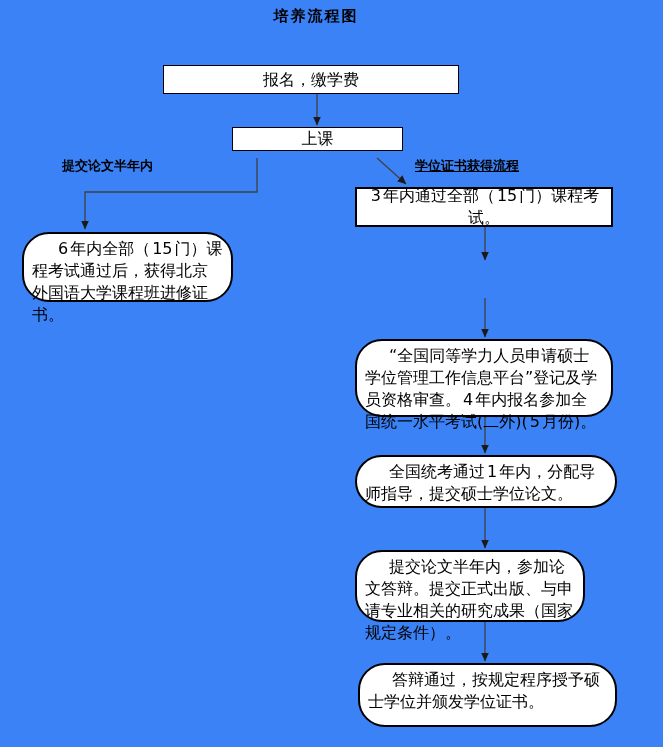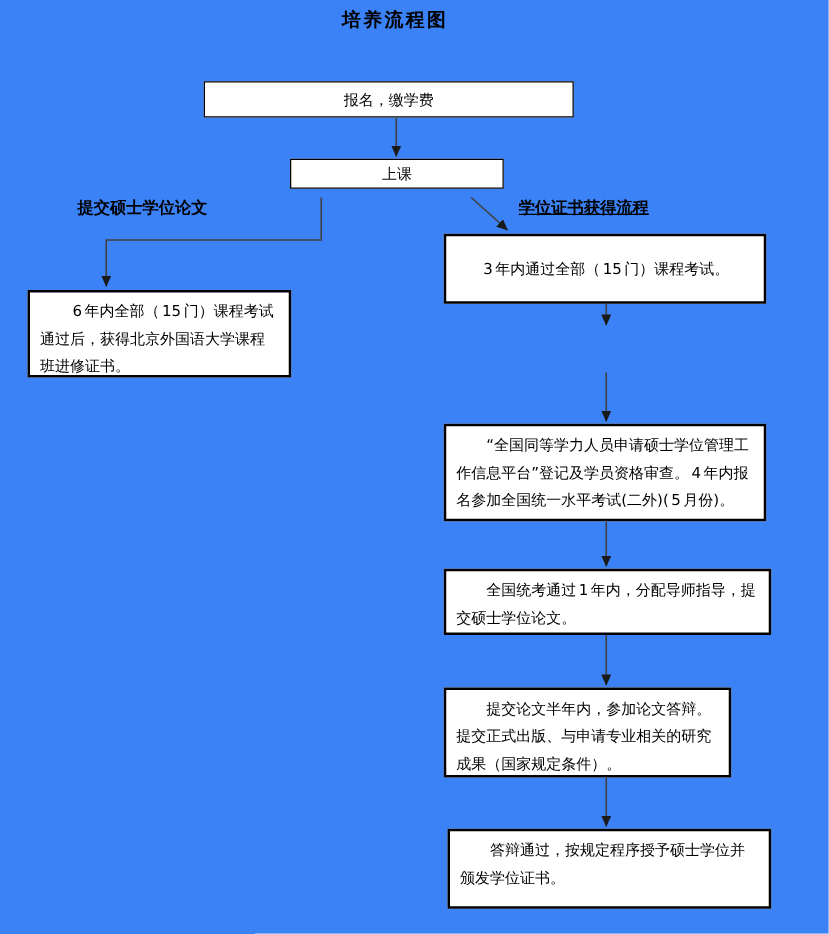--- a/index.html
+++ b/index.html
@@ -27,47 +27,47 @@
     position: absolute;
     font-size: 13px;
     font-weight: bold;
     white-space: nowrap;
   }
   .fbox {
     position: absolute;
     box-sizing: border-box;
     background: #ffffff;
     border: 2px solid #000000;
-    font-size: 12px;
+    font-size: 16px;
     line-height: 22px;
   }
   .fbox.thin { border-width: 1px; }
   .fbox.center {
     display: flex;
     align-items: center;
     justify-content: center;
     text-align: center;
   }
-  .fbox.para { padding: 4px 8px; }
+  .fbox.para { padding: 4px 8px; border-radius: 27px; }
   .fbox.para .txt {
     display: block;
     text-indent: 24px;
   }
   .num { margin: 0 2px; }
   svg.connectors {
     position: absolute;
     left: 0; top: 0;
     width: 663px; height: 747px;
     pointer-events: none;
   }
   
   #box-signup { left: 163px; top: 65px;  width: 296px; height: 29px; }
   #box-class  { left: 232px; top: 127px; width: 171px; height: 24px; }
   #box-left   { left: 22px;  top: 232px; width: 211px; height: 70px; }
-  #rbox-0 { left: 355px; top: 187px; width: 258px; height: 56px; }
+  #rbox-0 { left: 355px; top: 187px; width: 258px; height: 40px; }
   #rbox-1 { left: 355px; top: 262px; width: 258px; height: 36px; }
   #rbox-2 { left: 355px; top: 339px; width: 258px; height: 78px; }
   #rbox-3 { left: 355px; top: 455px; width: 262px; height: 53px; }
   #rbox-4 { left: 355px; top: 550px; width: 230px; height: 72px; }
   #rbox-5 { left: 358px; top: 663px; width: 259px; height: 64px; }
   #label-left  { left: 62px;  top: 157px; }
   #label-right { left: 415px; top: 157px; text-decoration: underline; }
 </style>
 </head>
 <body>
@@ -93,21 +93,21 @@
   </svg>
 
   <div id="box-signup" class="fbox thin center">
     <span class="txt-c">报名，缴学费</span>
   </div>
 
   <div id="box-class" class="fbox thin center">
     <span class="txt-c">上课</span>
   </div>
 
-  <div id="label-left" class="branch-label">提交硕士学位论文</div>
+  <div id="label-left" class="branch-label">提交论文半年内</div>
   <div id="label-right" class="branch-label">学位证书获得流程</div>
 
   <div id="box-left" class="fbox para">
     <span class="txt"><span class="num">6</span>年内全部（<span class="num">15</span>门）课程考试通过后，获得北京外国语大学课程班进修证书。</span>
   </div>
 
   <div id="rbox-0" class="fbox center">
     <span class="txt-c"><span class="num">3</span>年内通过全部（<span class="num">15</span>门）课程考试。</span>
   </div>
 

